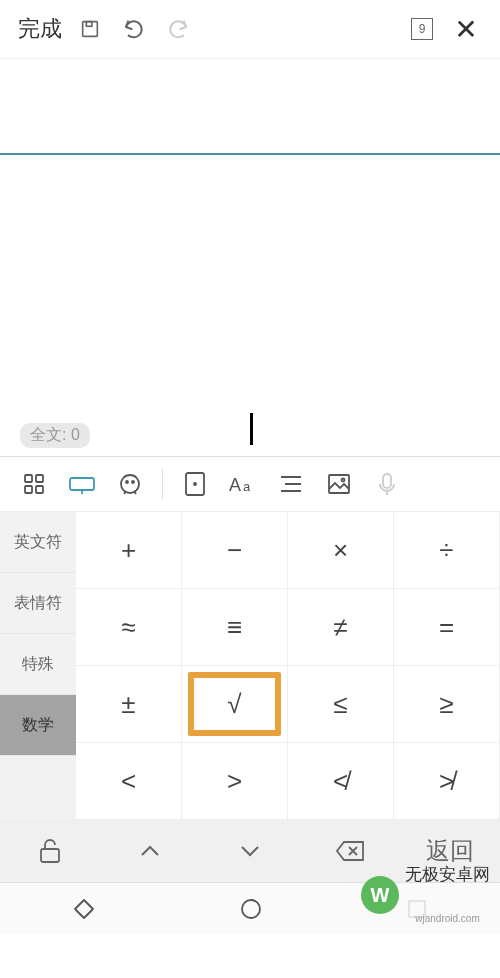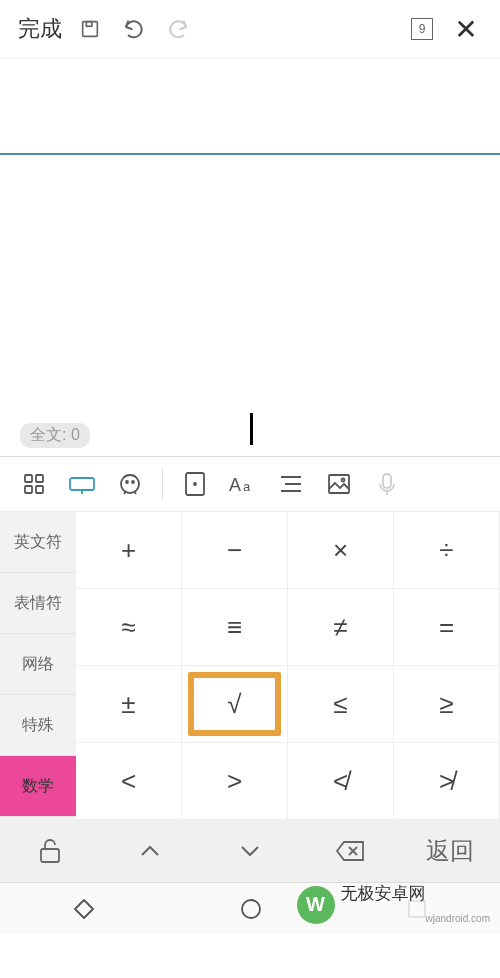--- a/index.html
+++ b/index.html
@@ -19,35 +19,35 @@
     .word-count { position: absolute; bottom: 8px; left: 20px; background: #e8e8e8; color: #999; font-size: 16px; padding: 2px 10px; border-radius: 10px; }
     
     .toolbar { height: 56px; border-top: 1px solid #ddd; border-bottom: 1px solid #eee; display: flex; align-items: center; padding: 0 10px; gap: 0; }
     .toolbar .tool { width: 48px; height: 48px; display: flex; align-items: center; justify-content: center; color: #555; }
     .toolbar .tool.active { color: #3a9bb5; }
     .toolbar .divider { width: 1px; height: 30px; background: #ddd; margin: 0 8px; }
     
     .sym-panel { height: 308px; display: flex; }
     .sym-tabs { width: 76px; background: #f2f2f2; }
     .sym-tab { height: 61px; display: flex; align-items: center; justify-content: center; font-size: 16px; color: #666; border-bottom: 1px solid #e5e5e5; }
-    .sym-tab.active { background: #ec4899; color: #333; }
+    .sym-tab.active { background: #a3a3a3; color: #333; }
     .sym-grid { flex: 1; display: grid; grid-template-columns: repeat(4, 1fr); grid-template-rows: repeat(4, 1fr); }
     .sym-cell { border-right: 1px solid #eee; border-bottom: 1px solid #eee; display: flex; align-items: center; justify-content: center; font-size: 26px; color: #444; position: relative; }
     .sym-cell.hl::after { content: ''; position: absolute; inset: 6px; border: 6px solid #e8a23d; border-radius: 2px; pointer-events: none; }
     
     .kbd-bottom { height: 62px; background: #f0f0f0; display: flex; align-items: center; }
     .kbd-btn { flex: 1; height: 100%; display: flex; align-items: center; justify-content: center; color: #666; font-size: 22px; }
     .kbd-back { font-size: 24px; color: #666; }
     
     .navbar { height: 52px; background: #fafafa; display: flex; align-items: center; justify-content: space-around; border-top: 1px solid #ddd; }
     .nav-btn { color: #555; }
     
     .watermark { position: absolute; bottom: 54px; right: 10px; display: flex; align-items: center; gap: 6px; z-index: 10; }
     .wm-logo { width: 38px; height: 38px; background: #5cb85c; border-radius: 50%; display: flex; align-items: center; justify-content: center; color: #fff; font-weight: bold; font-size: 20px; }
-    .wm-text { display: flex; flex-direction: row; line-height: 1.1; text-align: center; }
+    .wm-text { display: flex; flex-direction: column; line-height: 1.1; text-align: center; }
     .wm-text .t1 { font-size: 17px; color: #333; font-weight: 500; }
     .wm-text .t2 { font-size: 10px; color: #999; margin-top: 28px; }
     
     svg { display: block; }
   </style>
 </head>
 <body>
 
 <div class="topbar">
   <div class="done">完成</div>
@@ -139,21 +139,20 @@
         <rect x="5" y="2" width="8" height="14" rx="4"></rect>
         <path d="M2 12 A7 7 0 0 0 16 12 M9 19 L9 23"></path>
       </svg>
   </div>
 </div>
 
 <div class="sym-panel">
   <div class="sym-tabs">
     <div class="sym-tab">英文符</div>
     <div class="sym-tab">表情符</div>
-    <div class="sym-tab">网络</div>
     <div class="sym-tab">特殊</div>
     <div class="sym-tab active">数学</div>
   </div>
   <div class="sym-grid">
     <div class="sym-cell">+</div>
     <div class="sym-cell">−</div>
     <div class="sym-cell">×</div>
     <div class="sym-cell">÷</div>
     <div class="sym-cell">≈</div>
     <div class="sym-cell">≡</div>

